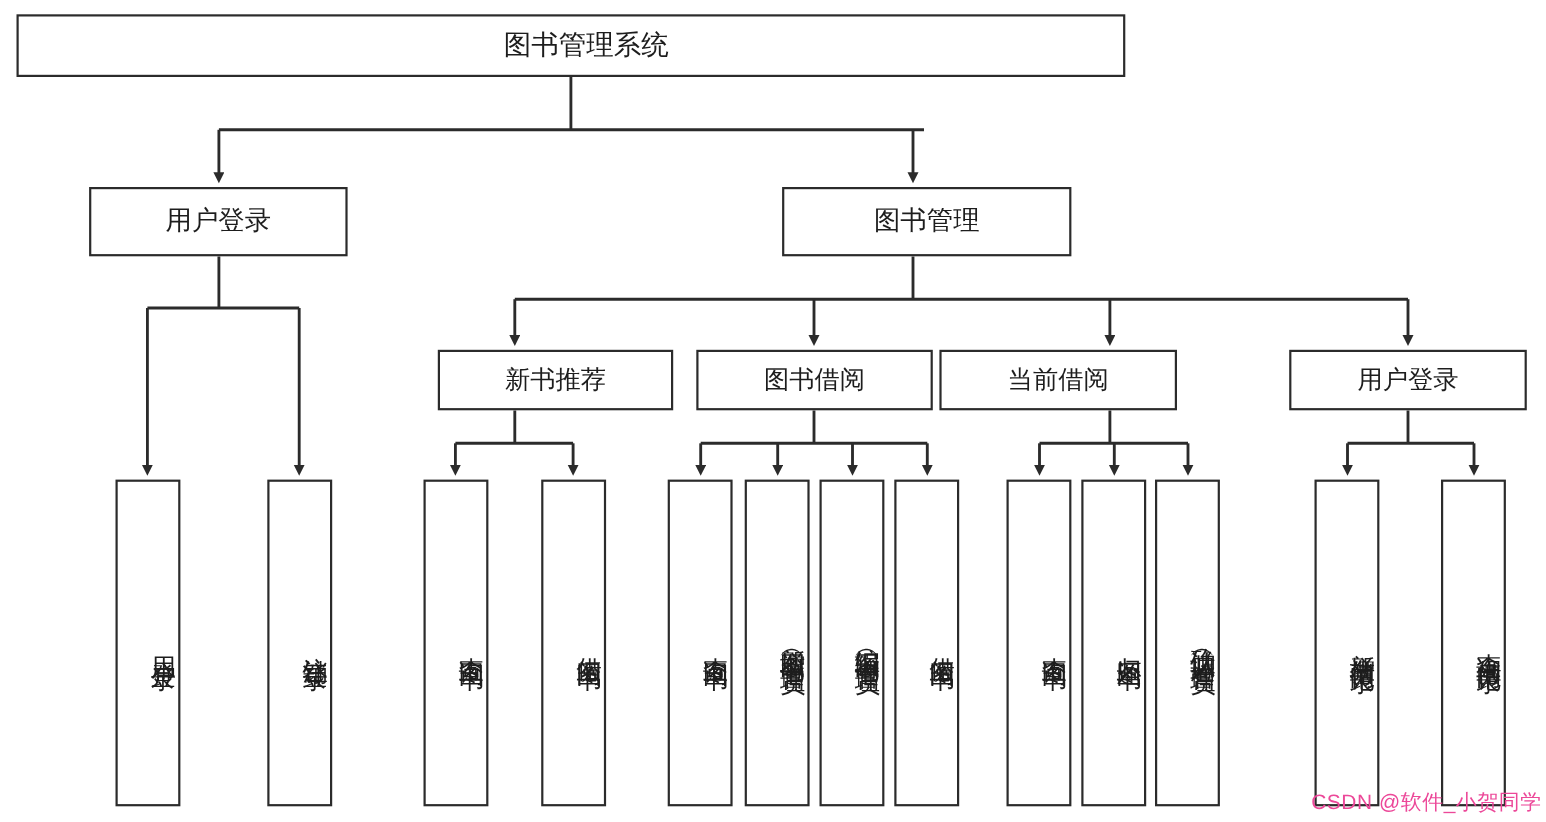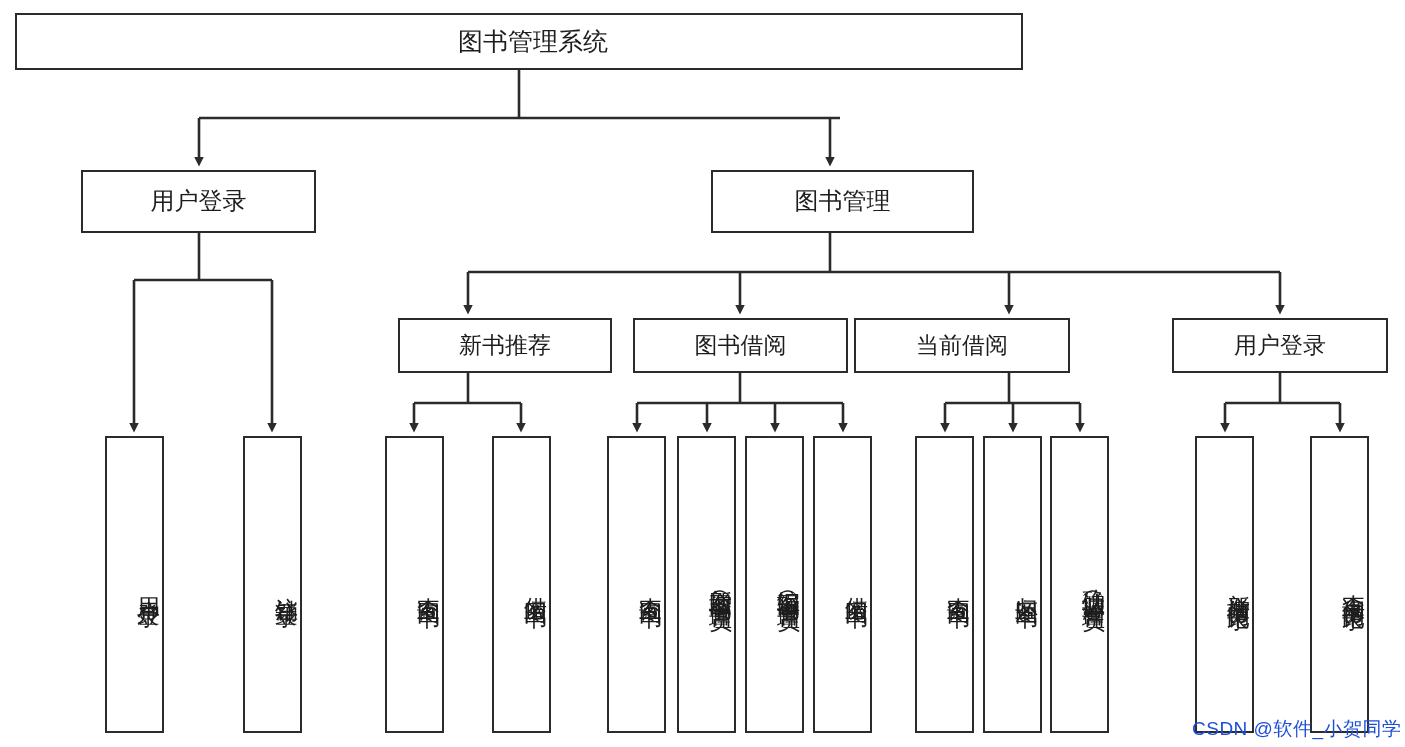--- a/index.html
+++ b/index.html
@@ -56,21 +56,21 @@
     justify-content: center;
   }
   .leaf-text {
     writing-mode: vertical-rl;
     text-orientation: upright;
     display: block;
   }
   .watermark {
     position: absolute;
     font-size: 19px;
-    color: #1d4ed8;
+    color: #ec4899;
     white-space: nowrap;
     letter-spacing: 0.5px;
     user-select: none;
   }
 </style>
 </head>
 <body>
 
 <div id="canvas">
 

